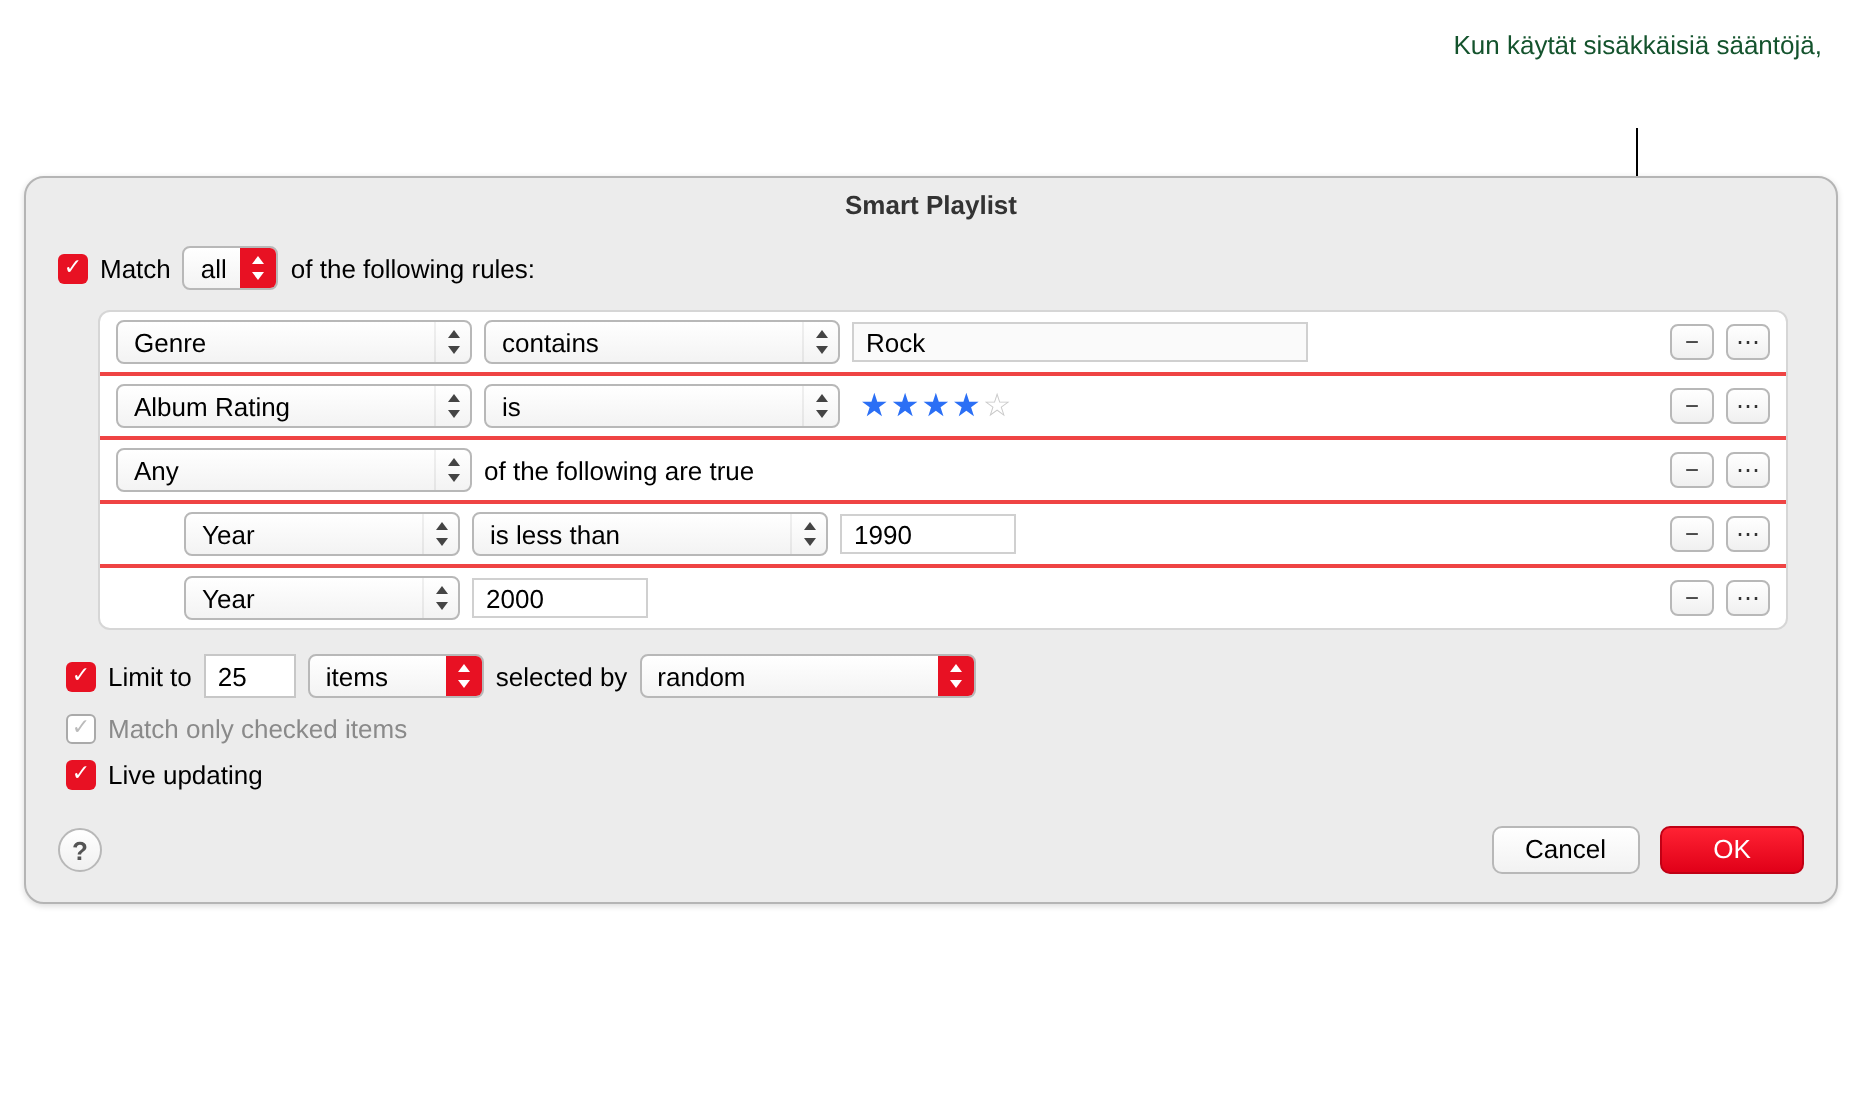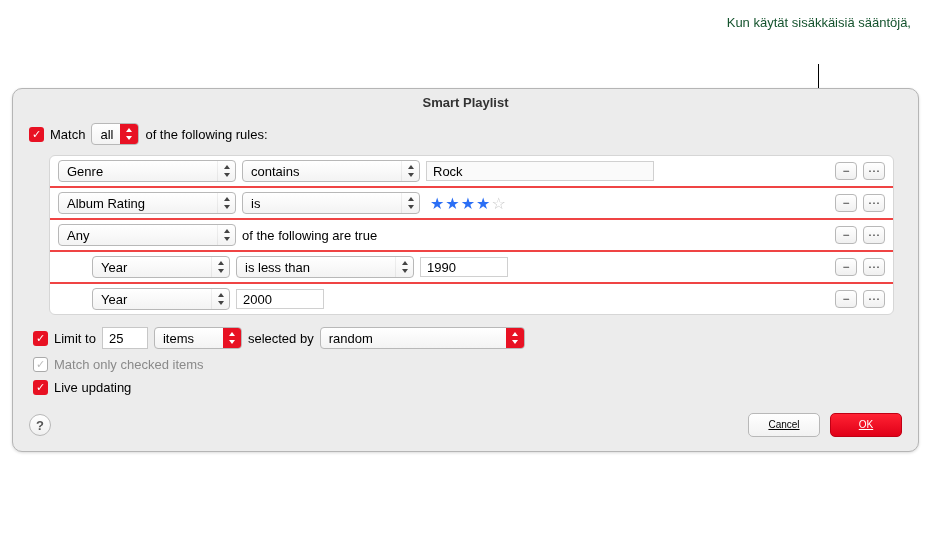--- a/index.html
+++ b/index.html
@@ -163,25 +163,24 @@
     color: #555;
     font-weight: 600;
   }
   .btn {
     height: 24px;
     min-width: 72px;
     padding: 0 16px;
     border-radius: 5px;
     border: 1px solid #b8b8b8;
     background: linear-gradient(#fff,#f2f2f2);
-    font-size: 10px;
+    font-size: 13px;
     text-align: center;
     line-height: 22px;
     cursor: default;
-    text-decoration: underline;
   }
   .btn.primary {
     background: linear-gradient(#f23,#e00018);
     border-color: #c00014;
     color: #fff;
   }
   .opts { padding-left: 4px; }
   .opts .row { margin-bottom: 8px; }
   .disabled { color: #8a8a8a; }
 </style>
@@ -322,21 +321,21 @@
         <input class="textinput" style="width: 46px;" value="25">
         <span class="select red" style="width:88px">
           <span>items</span>
           <span class="caret">
               <svg viewBox="0 0 8 12">
                 <path d="M4 0L7 4H1zM4 12L1 8h6z" fill="currentColor"></path>
               </svg>
             </span>
         </span>
         <span>selected by</span>
-        <span class="select red" style="width:205px">
+        <span class="select red" style="width:168px">
           <span>random</span>
           <span class="caret">
               <svg viewBox="0 0 8 12">
                 <path d="M4 0L7 4H1zM4 12L1 8h6z" fill="currentColor"></path>
               </svg>
             </span>
         </span>
       </div>
 
       <div class="row disabled">

